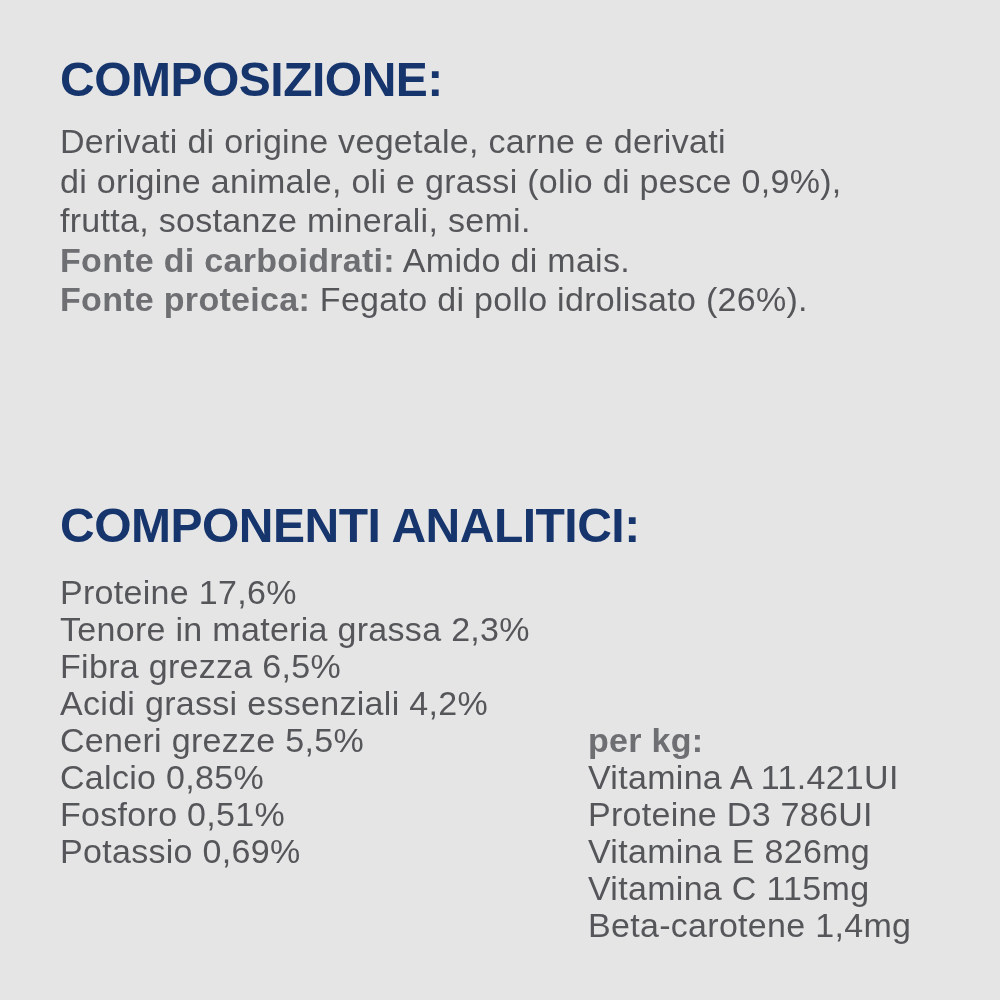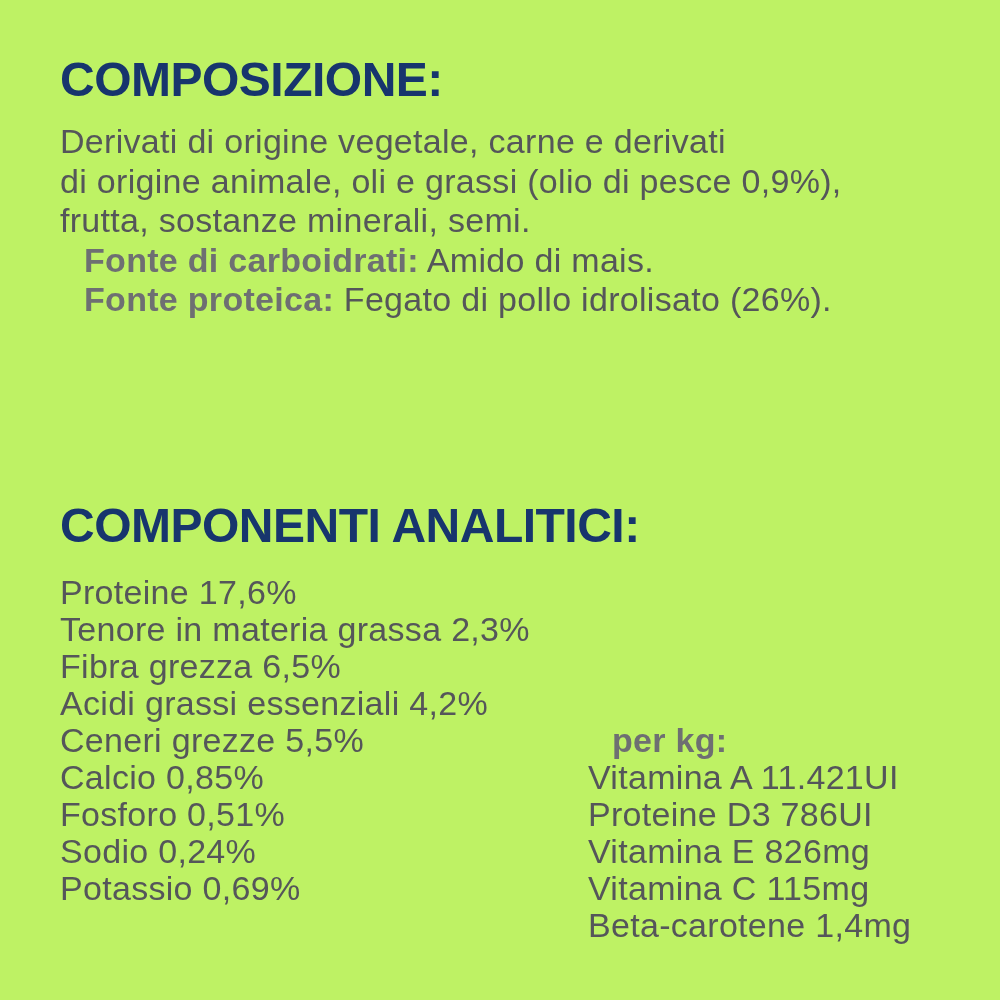--- a/index.html
+++ b/index.html
@@ -4,21 +4,21 @@
 <style>
   html, body {
     margin: 0;
     padding: 0;
     background: #ffffff;
   }
   .canvas {
     position: relative;
     width: 1000px;
     height: 1000px;
-    background: #bef264;
+    background: #e5e5e5;
     font-family: "Liberation Sans", sans-serif;
     overflow: hidden;
   }
   .section-heading {
     position: absolute;
     left: 60px;
     margin: 0;
     font-size: 48px;
     font-weight: bold;
     letter-spacing: -0.5px;
@@ -36,21 +36,20 @@
     letter-spacing: 0.3px;
     white-space: nowrap;
   }
   #composition-paragraph {
     top: 122px;
     line-height: 39.5px;
   }
   .bold-label {
     font-weight: bold;
     color: #6E6F72;
-    margin-left: 24px;
   }
   #analytical-list {
     top: 574px;
     line-height: 37px;
   }
   #per-kg-block {
     left: 588px;
     top: 722px;
     line-height: 37px;
   }
@@ -79,21 +78,20 @@
   <h1 class="section-heading" id="analytical-heading">COMPONENTI ANALITICI:</h1>
 
   <div class="body-text" id="analytical-list">
     <div>Proteine 17,6%</div>
     <div>Tenore in materia grassa 2,3%</div>
     <div>Fibra grezza 6,5%</div>
     <div>Acidi grassi essenziali 4,2%</div>
     <div>Ceneri grezze 5,5%</div>
     <div>Calcio 0,85%</div>
     <div>Fosforo 0,51%</div>
-    <div>Sodio 0,24%</div>
     <div>Potassio 0,69%</div>
   </div>
 
   <div class="body-text" id="per-kg-block">
     <div class="bold-label">per kg:</div>
     <div>Vitamina A 11.421UI</div>
     <div>Proteine D3 786UI</div>
     <div>Vitamina E 826mg</div>
     <div>Vitamina C 115mg</div>
     <div>Beta-carotene 1,4mg</div>

